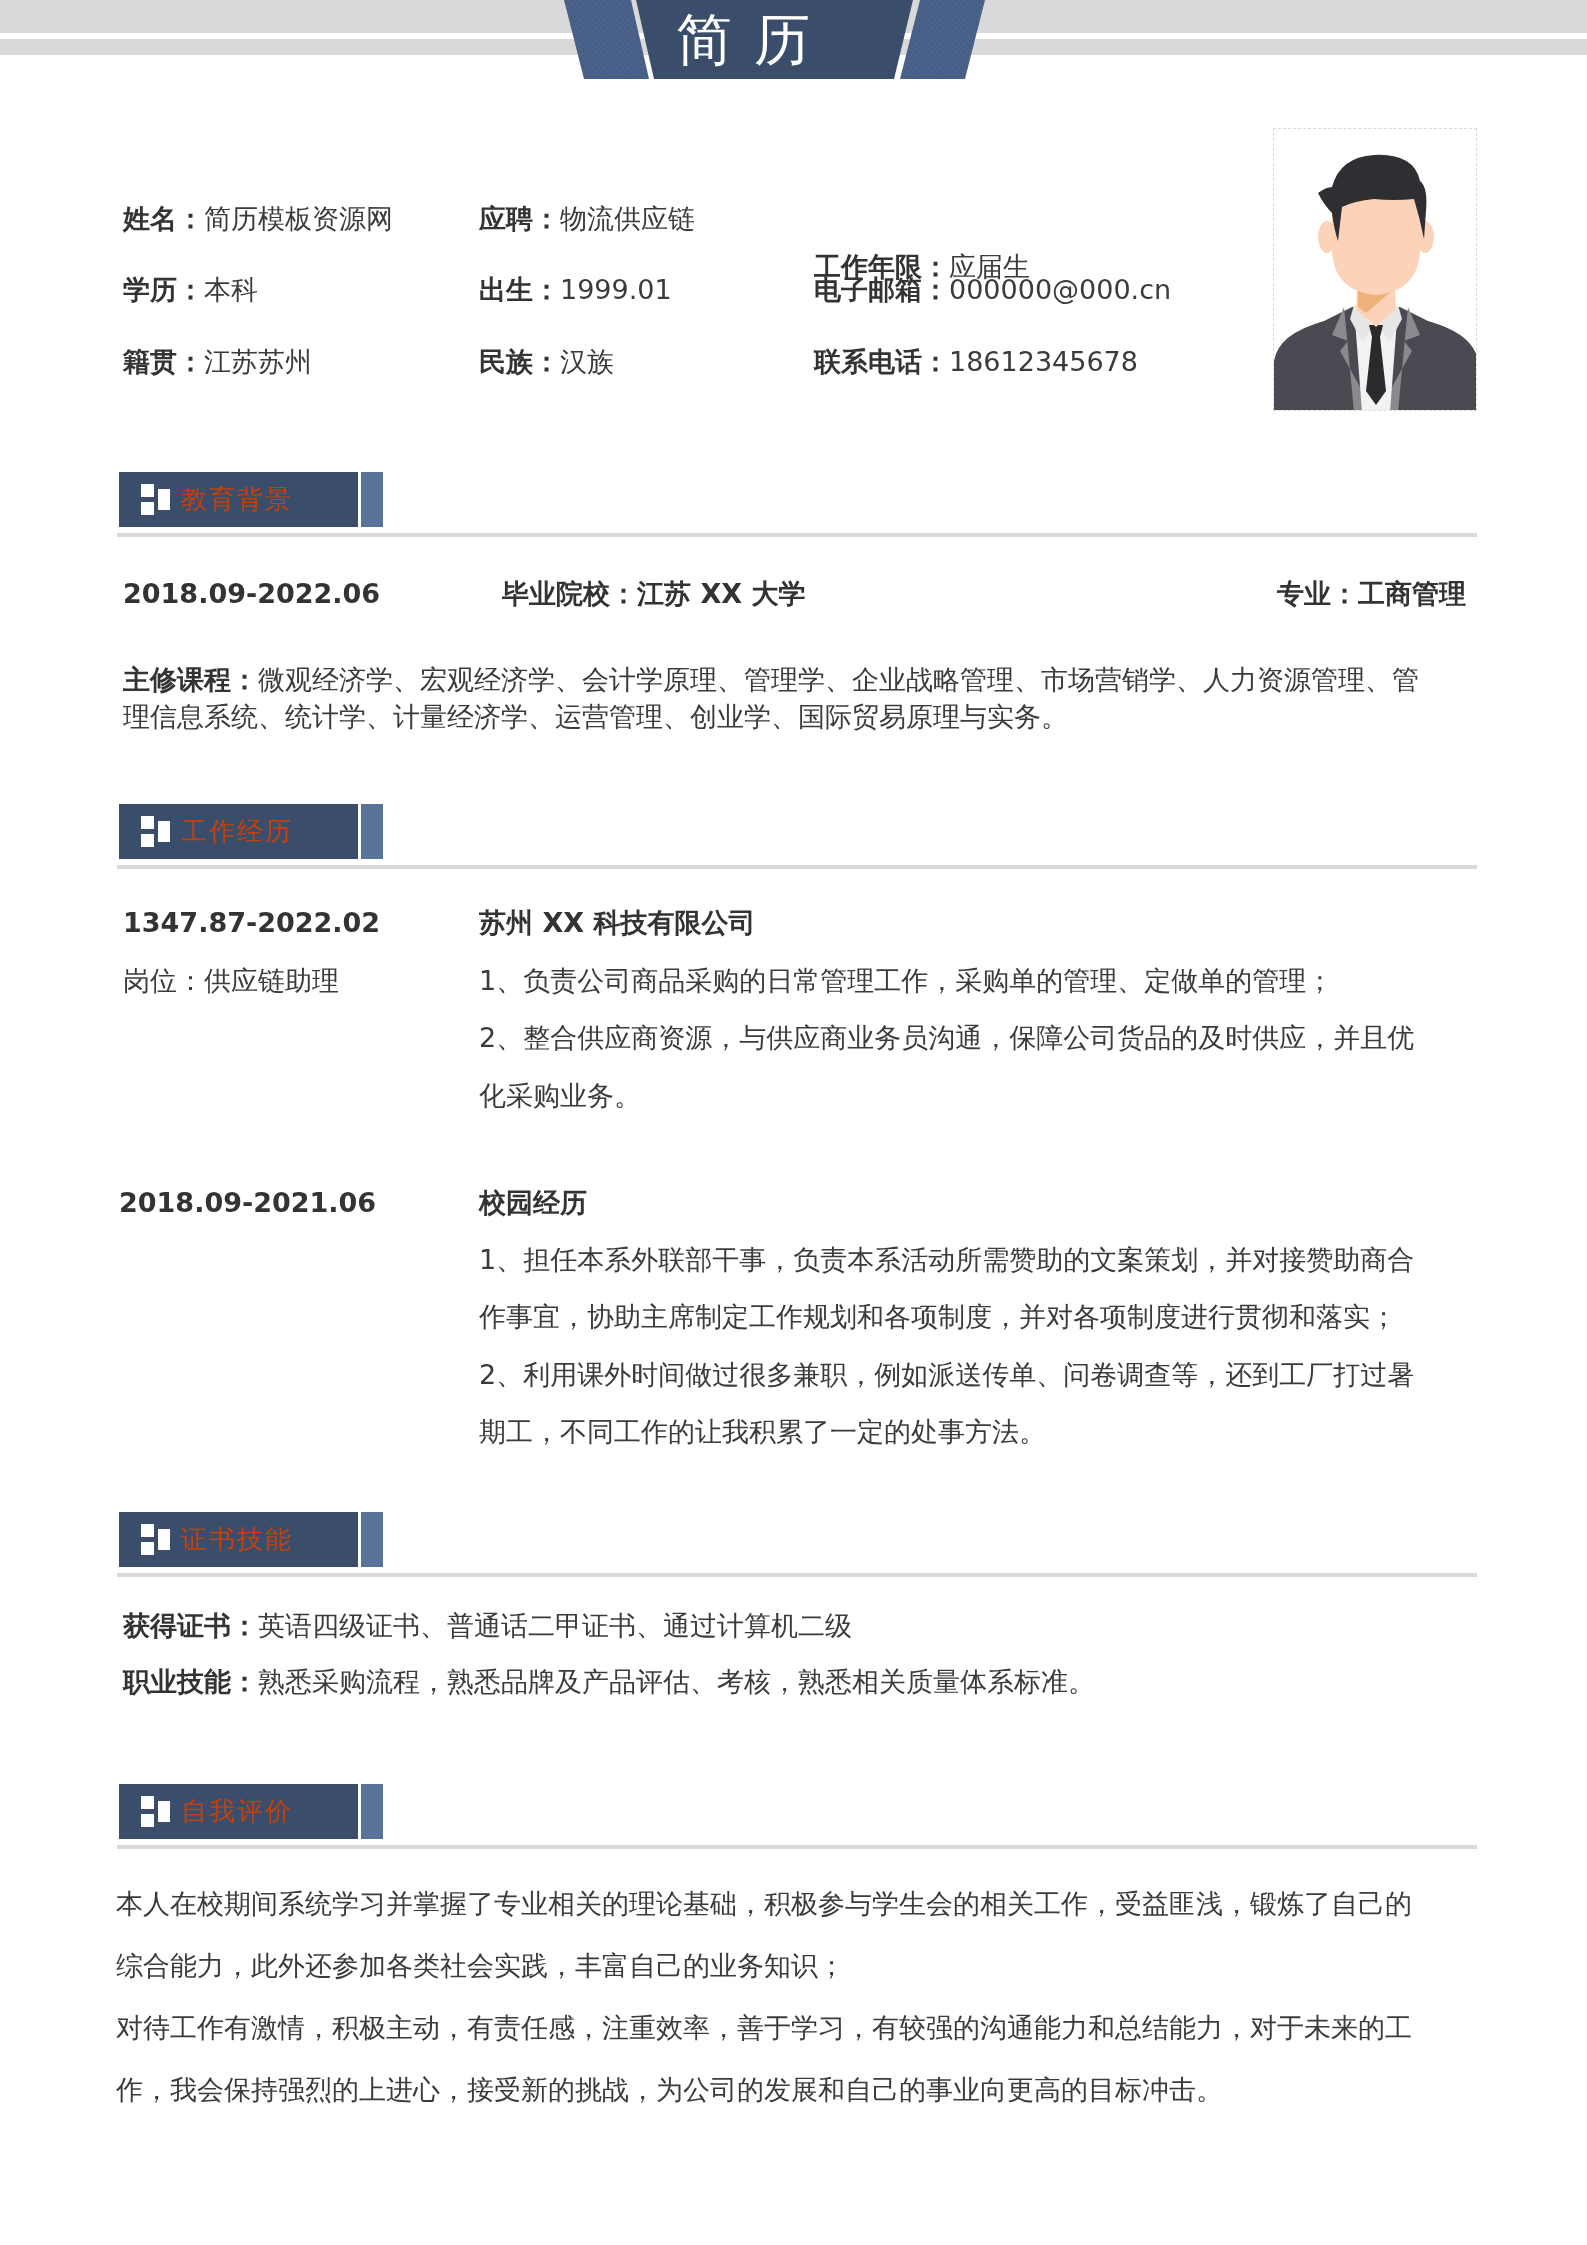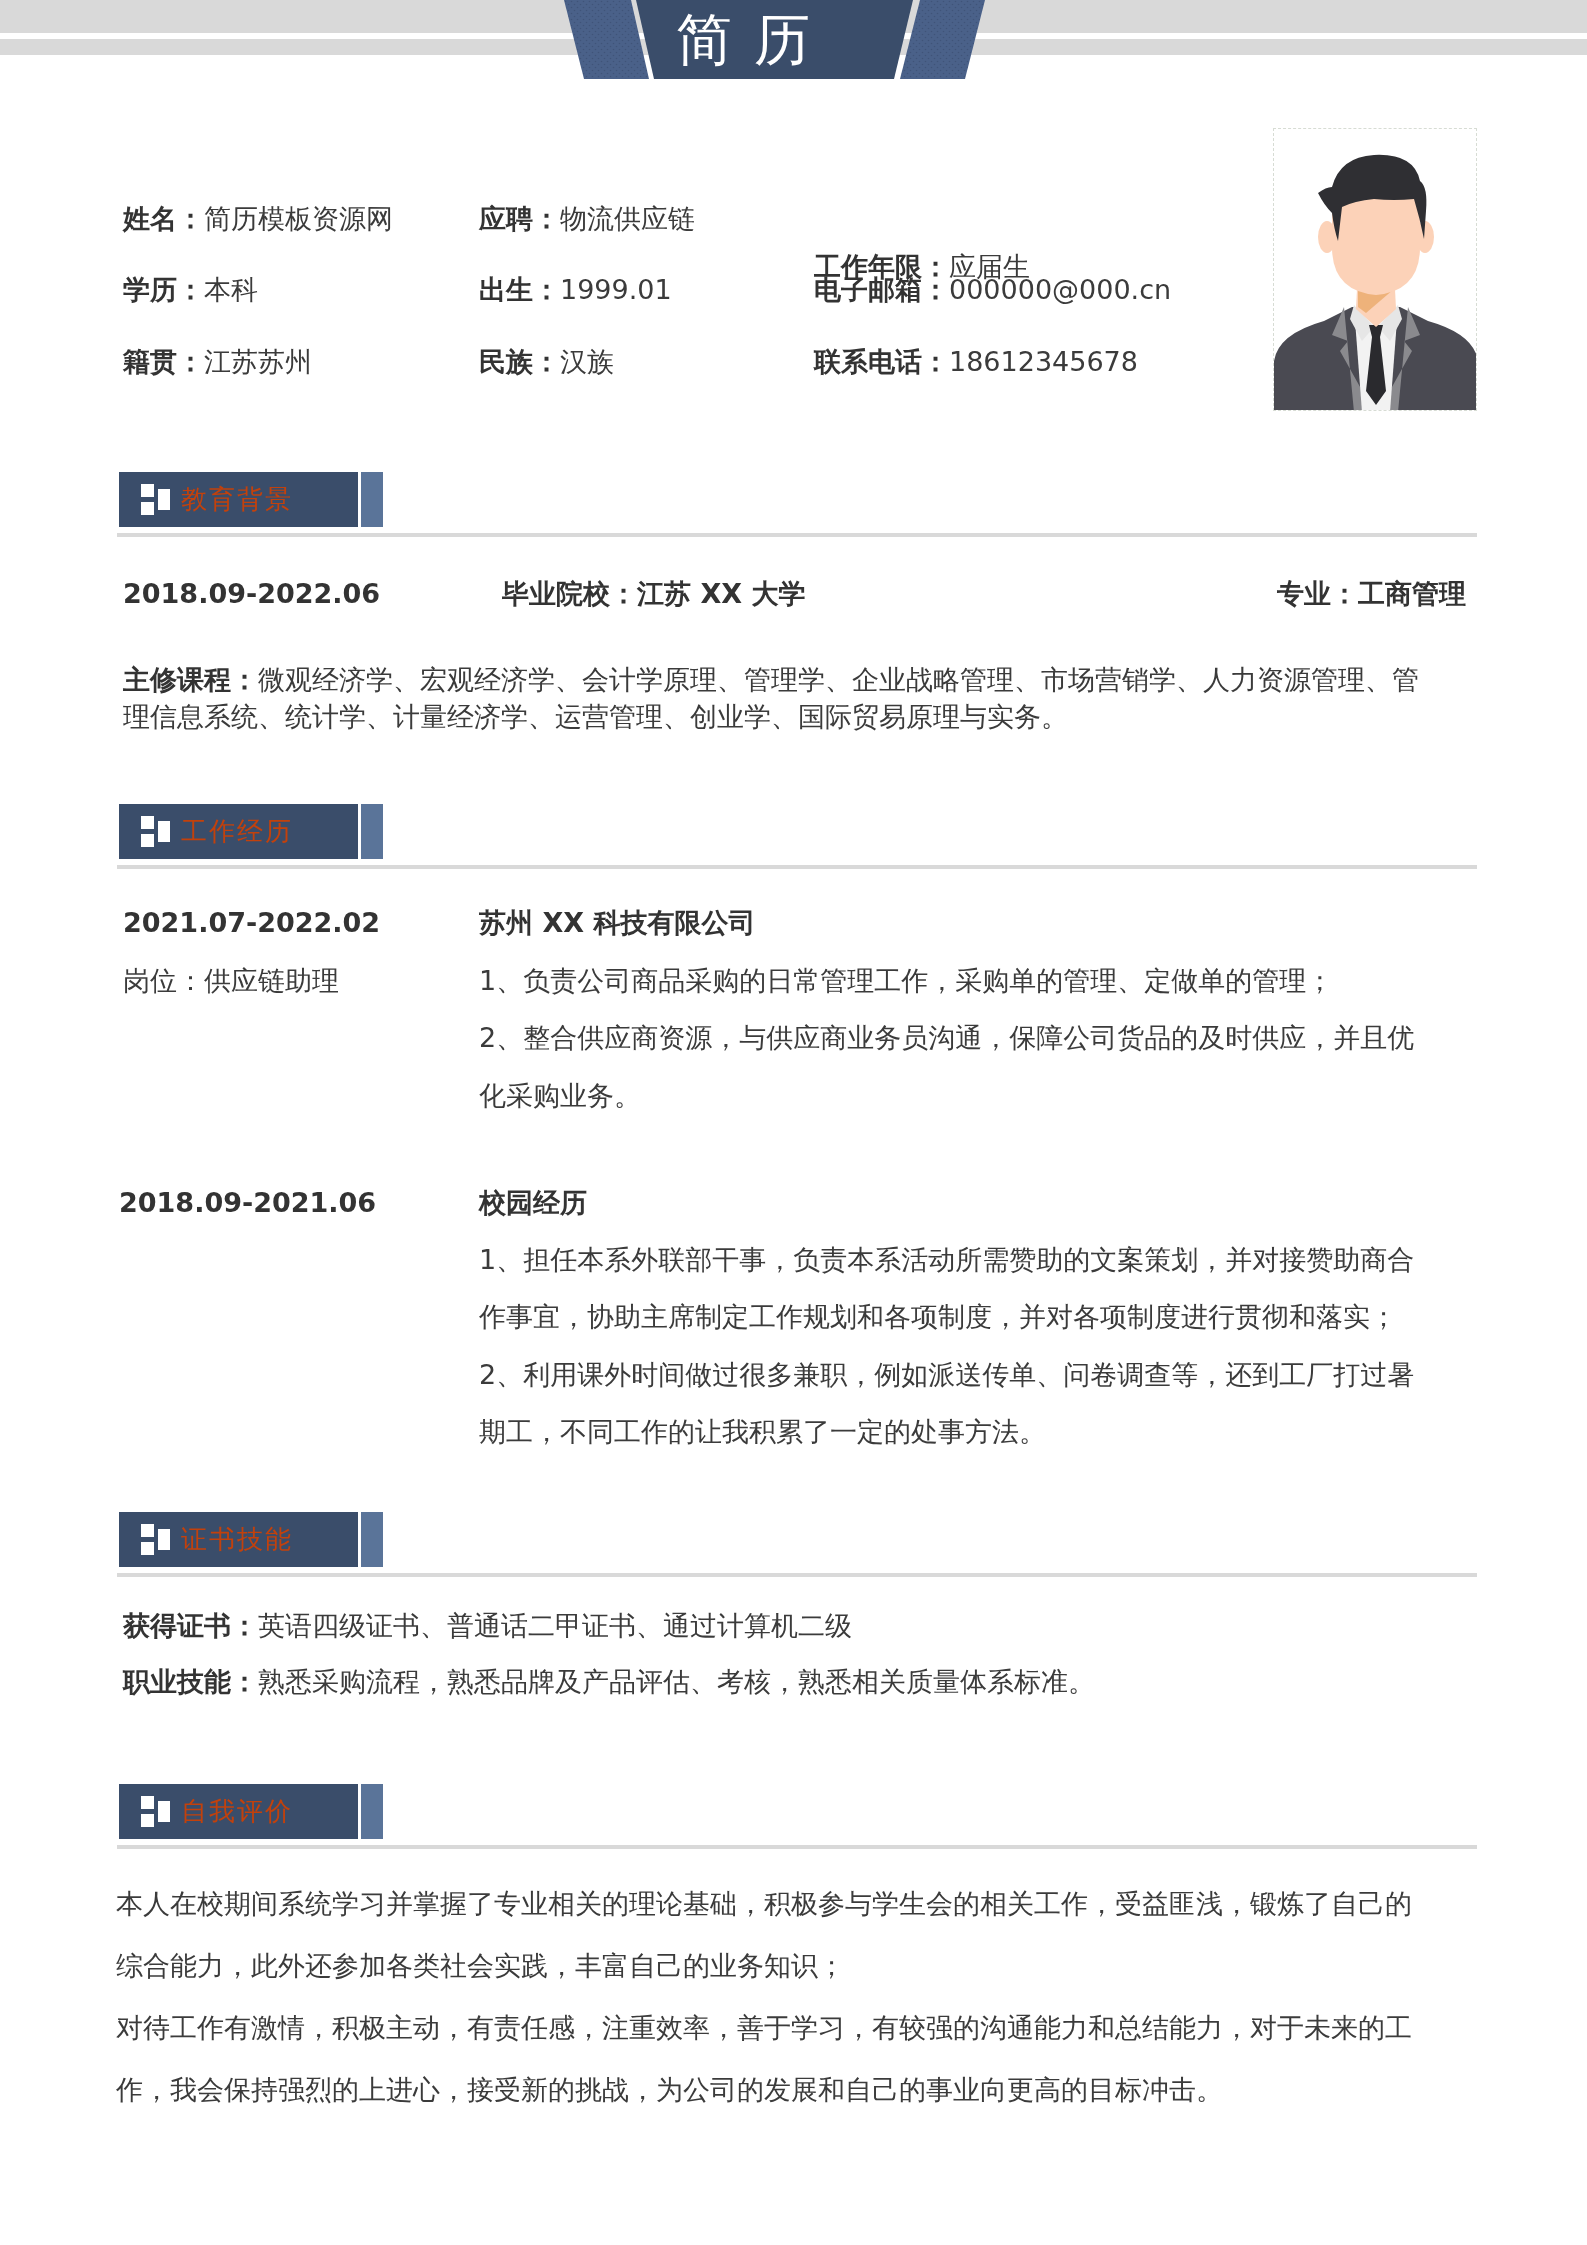--- a/index.html
+++ b/index.html
@@ -141,21 +141,21 @@
   <div class="ico">
       <i class="s1"></i>
       <i class="s2"></i>
       <i class="s3"></i>
     </div>
   <div class="ttl" style="font-weight:normal;">工作经历</div>
 </div>
 <div class="sec-line" style="top:865px;"></div>
 
 <div>
-  <div class="txt bold" style="left:123px; top:905px;">2021.07-2022.02</div>
+  <div class="txt bold" style="left:123px; top:905px;">1347.87-2022.02</div>
   <div class="txt" style="left:123px; top:963px;">岗位：供应链助理</div>
   <div class="txt bold" style="left:479px; top:905px;">苏州 XX 科技有限公司</div>
   <div class="txt" style="left:479px; top:963px;">1、负责公司商品采购的日常管理工作，采购单的管理、定做单的管理；</div>
   <div class="txt" style="left:479px; top:1020px;">2、整合供应商资源，与供应商业务员沟通，保障公司货品的及时供应，并且优</div>
   <div class="txt" style="left:479px; top:1078px;">化采购业务。</div>
 </div>
 
 <div>
   <div class="txt bold" style="left:119px; top:1185px;">2018.09-2021.06</div>
   <div class="txt bold" style="left:479px; top:1185px;">校园经历</div>

